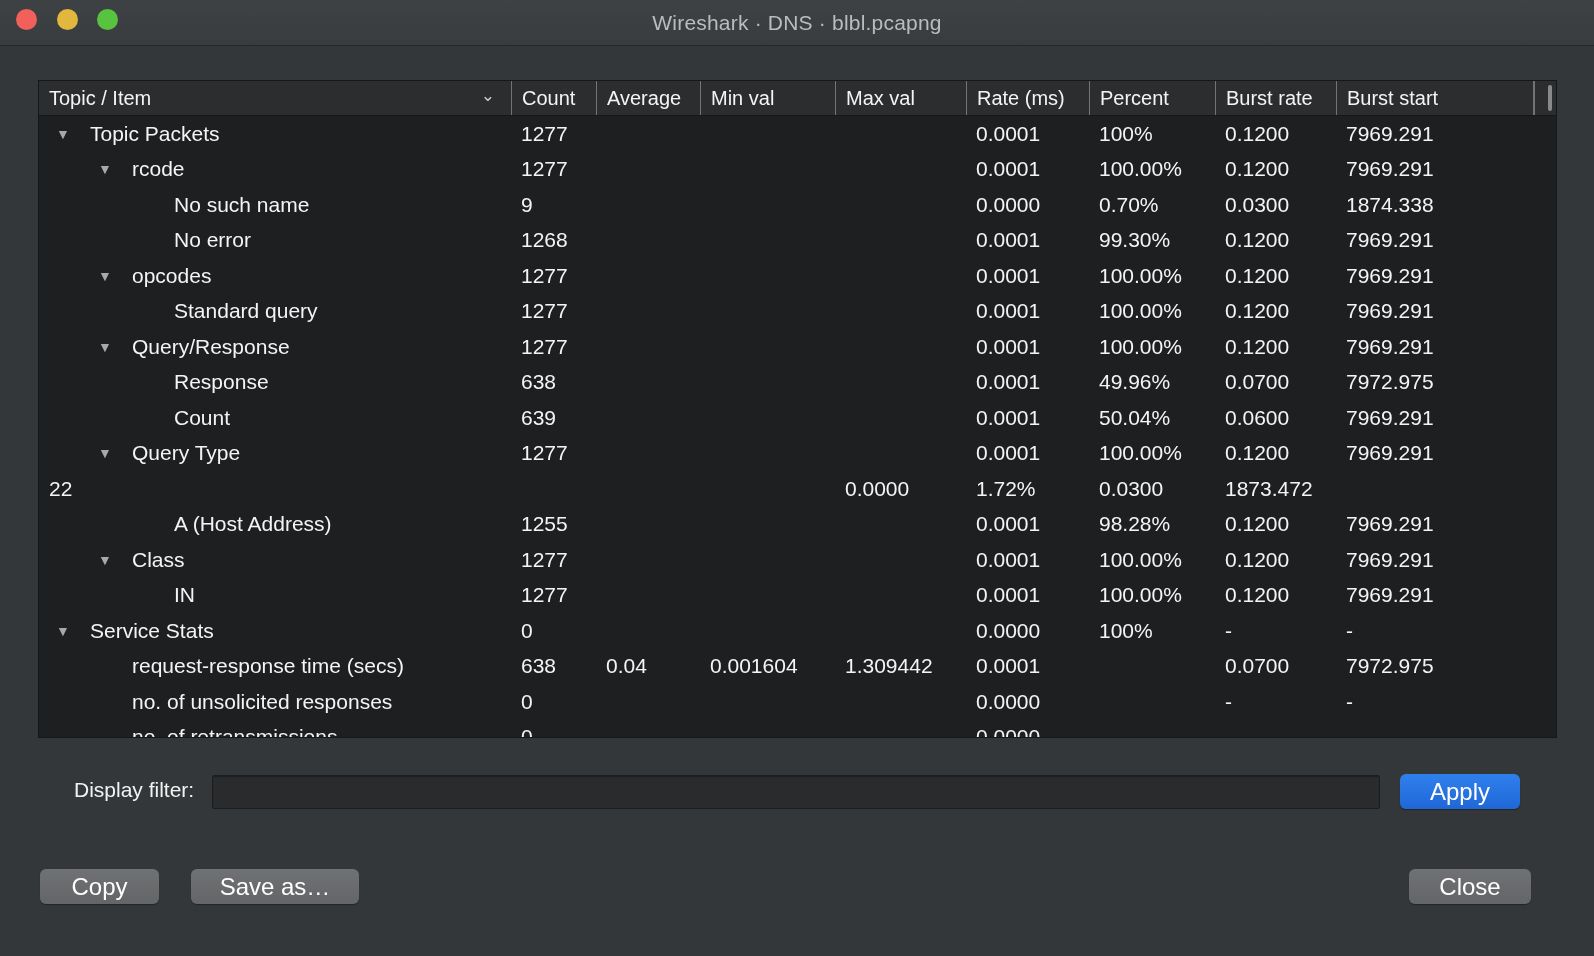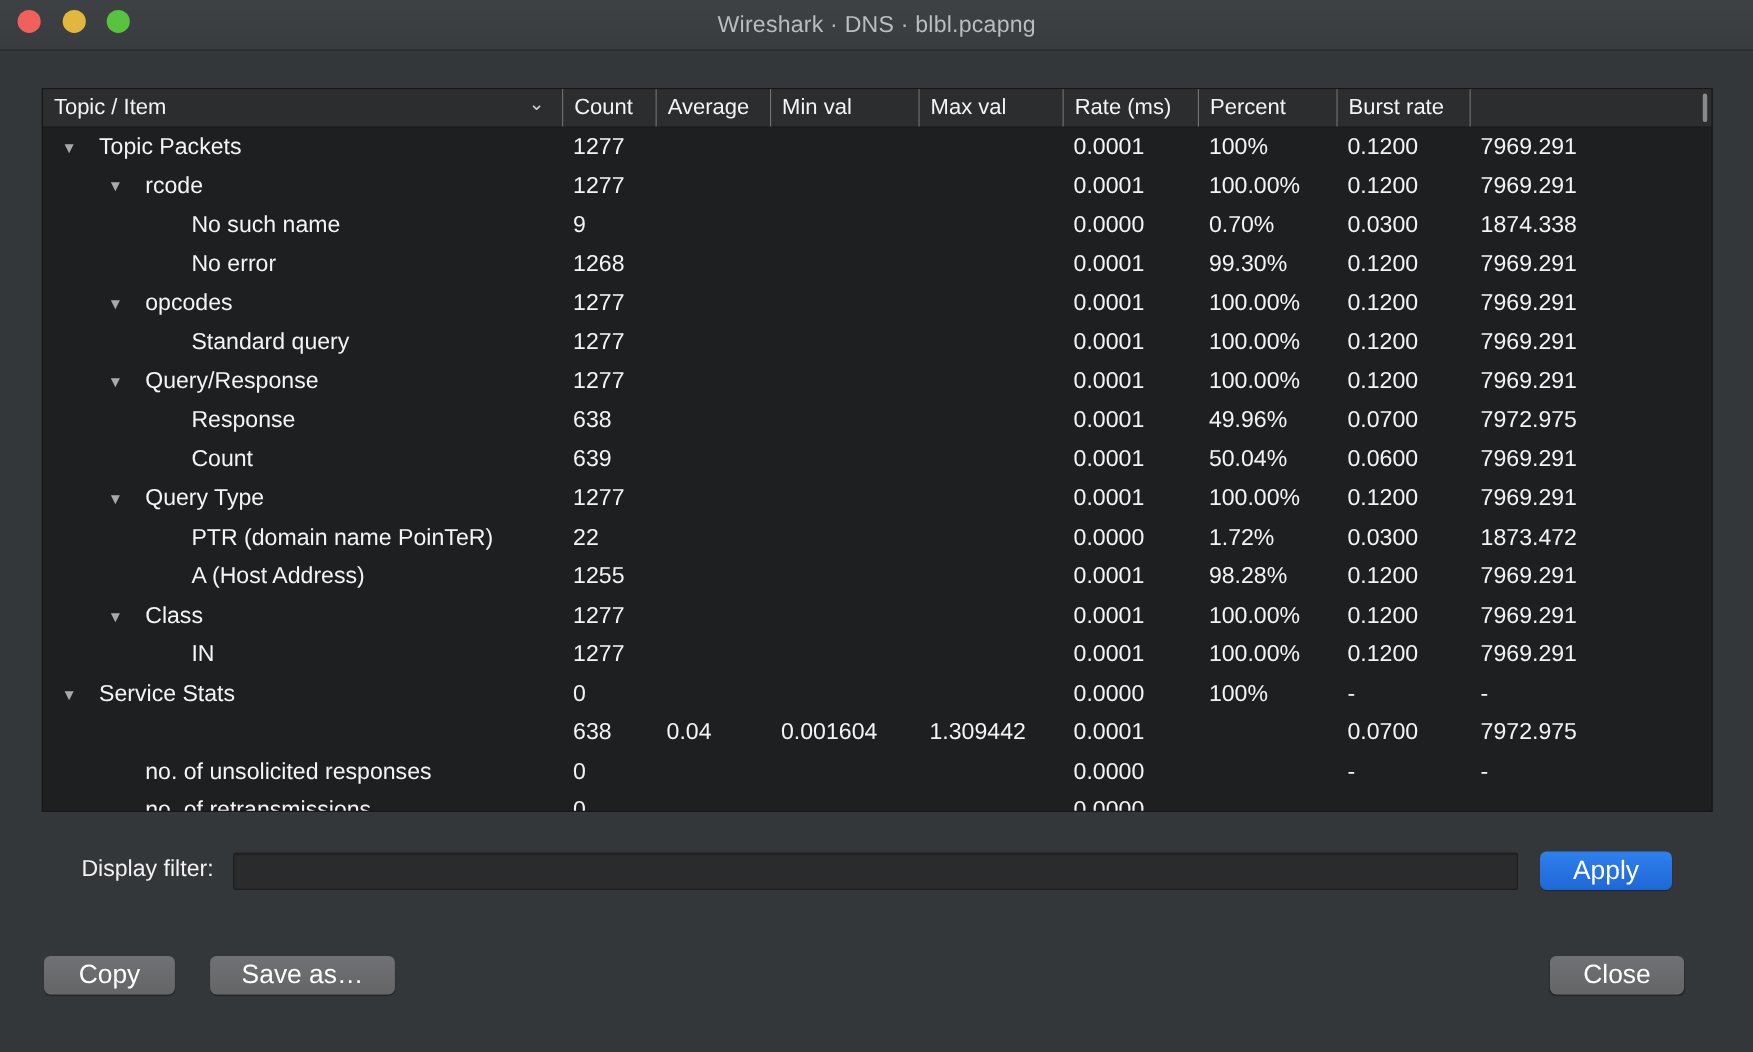--- a/index.html
+++ b/index.html
@@ -123,20 +123,23 @@
       </div>
       <div class="hcell">
         <span>Rate (ms)</span>
       </div>
       <div class="hcell">
         <span>Percent</span>
       </div>
       <div class="hcell">
         <span>Burst rate</span>
       </div>
+      <div class="hcell sep-right">
+        <span>Burst start</span>
+      </div>
       <div class="hcell filler"></div>
     </div>
   <div class="tbody" id="tbody">
       <div class="trow">
         <div class="tcell topic-cell">
           <span class="indent" style="width: 0px;"></span>
           <span class="tri">▼</span>
           <span>Topic Packets</span>
         </div>
         <div class="tcell">1277</div>
@@ -287,25 +290,20 @@
         <div class="tcell"></div>
         <div class="tcell"></div>
         <div class="tcell"></div>
         <div class="tcell">0.0001</div>
         <div class="tcell">100.00%</div>
         <div class="tcell">0.1200</div>
         <div class="tcell">7969.291</div>
         <div class="tcell"></div>
       </div>
       <div class="trow">
-        <div class="tcell topic-cell">
-          <span class="indent" style="width: 84px;"></span>
-          <span class="tri"></span>
-          <span>PTR (domain name PoinTeR)</span>
-        </div>
         <div class="tcell">22</div>
         <div class="tcell"></div>
         <div class="tcell"></div>
         <div class="tcell"></div>
         <div class="tcell">0.0000</div>
         <div class="tcell">1.72%</div>
         <div class="tcell">0.0300</div>
         <div class="tcell">1873.472</div>
         <div class="tcell"></div>
       </div>
@@ -370,20 +368,21 @@
         <div class="tcell">0.0000</div>
         <div class="tcell">100%</div>
         <div class="tcell">-</div>
         <div class="tcell">-</div>
         <div class="tcell"></div>
       </div>
       <div class="trow">
         <div class="tcell topic-cell">
           <span class="indent" style="width: 42px;"></span>
           <span class="tri"></span>
+          <span>request-response time (secs)</span>
         </div>
         <div class="tcell">638</div>
         <div class="tcell">0.04</div>
         <div class="tcell">0.001604</div>
         <div class="tcell">1.309442</div>
         <div class="tcell">0.0001</div>
         <div class="tcell"></div>
         <div class="tcell">0.0700</div>
         <div class="tcell">7972.975</div>
         <div class="tcell"></div>

